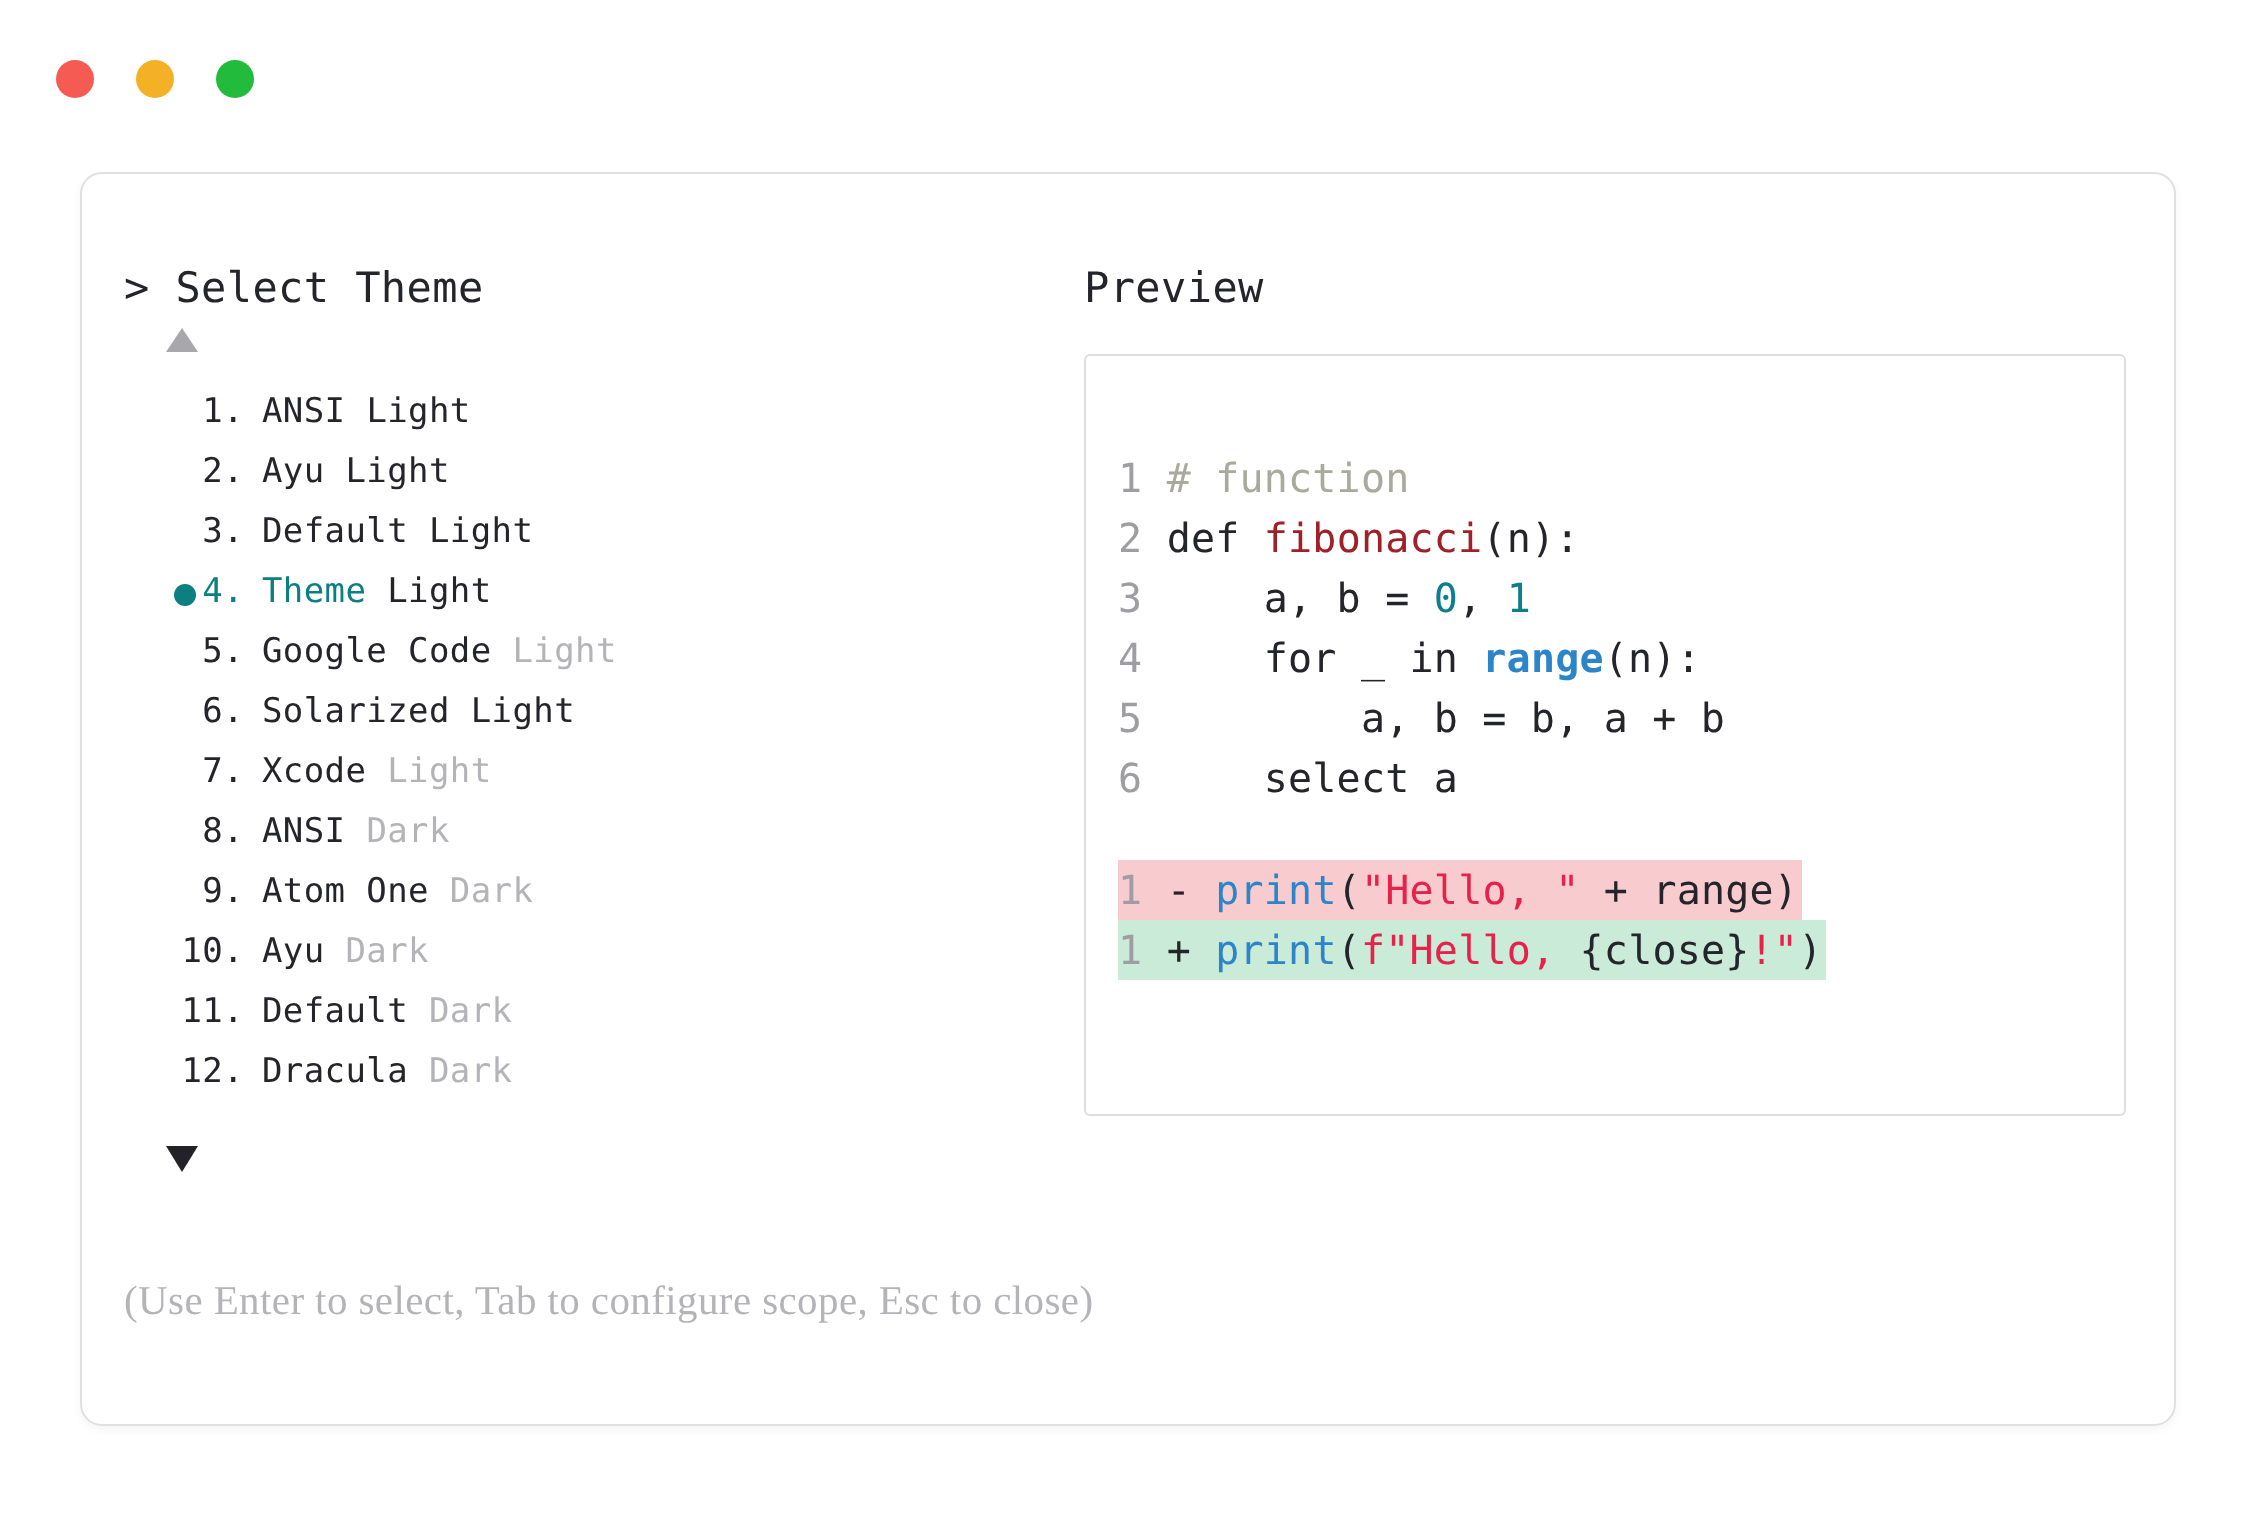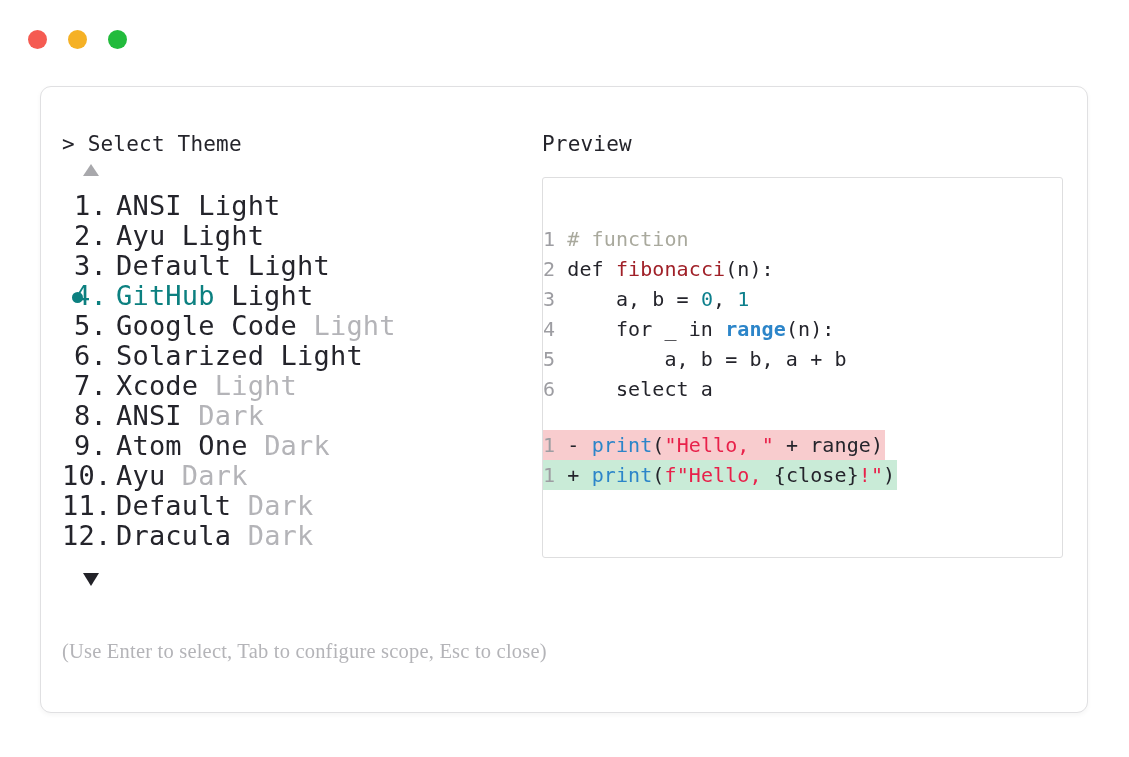--- a/index.html
+++ b/index.html
@@ -102,24 +102,25 @@
   
   .theme-list {
     margin-top: 8px;
     list-style: none;
     padding: 0;
   }
   .theme-item {
     position: relative;
     height: 30px;
     line-height: 30px;
-    font-size: 27px;
+    font-size: 17px;
     white-space: pre;
     color: #24242b;
     letter-spacing: 0.2px;
+    margin-left: 15px;
   }
   .bullet {
     position: absolute;
     left: 10px;
     top: 11px;
     width: 11px;
     height: 11px;
     border-radius: 50%;
     background: #0c8080;
   }
@@ -156,21 +157,21 @@
     width: 521px;
     height: 381px;
     box-sizing: border-box;
     background: #ffffff;
     border: 1.5px solid #dededf;
     border-radius: 3px;
     position: relative;
   }
   .code-inner {
     position: absolute;
-    left: 0;
+    left: 16px;
     top: 46px;
     right: 6px;
   }
   .code-line {
     height: 30px;
     line-height: 30px;
     font-size: 20px;
     white-space: pre;
     color: #24242b;
     letter-spacing: 0.1px;
@@ -219,21 +220,21 @@
       <div class="heading"><span class="caret">&gt;</span> <span>Select Theme</span></div>
 
       <div class="arrow-row">
         <div class="arrow arrow-up"></div>
       </div>
 
       <ul class="theme-list" id="theme-list">
           <li class="theme-item variant-dark"><span class="theme-index">1.</span><span class="theme-name">ANSI</span> <span class="theme-variant">Light</span></li>
           <li class="theme-item variant-dark"><span class="theme-index">2.</span><span class="theme-name">Ayu</span> <span class="theme-variant">Light</span></li>
           <li class="theme-item variant-dark"><span class="theme-index">3.</span><span class="theme-name">Default</span> <span class="theme-variant">Light</span></li>
-          <li class="theme-item selected variant-dark"><span class="bullet"></span><span class="theme-index">4.</span><span class="theme-name">GitHub</span> <span class="theme-variant">Light</span></li>
+          <li class="theme-item selected variant-dark"><span class="bullet"></span><span class="theme-index">4.</span><span class="theme-name">Theme</span> <span class="theme-variant">Light</span></li>
           <li class="theme-item"><span class="theme-index">5.</span><span class="theme-name">Google Code</span> <span class="theme-variant">Light</span></li>
           <li class="theme-item variant-dark"><span class="theme-index">6.</span><span class="theme-name">Solarized</span> <span class="theme-variant">Light</span></li>
           <li class="theme-item"><span class="theme-index">7.</span><span class="theme-name">Xcode</span> <span class="theme-variant">Light</span></li>
           <li class="theme-item"><span class="theme-index">8.</span><span class="theme-name">ANSI</span> <span class="theme-variant">Dark</span></li>
           <li class="theme-item"><span class="theme-index">9.</span><span class="theme-name">Atom One</span> <span class="theme-variant">Dark</span></li>
           <li class="theme-item"><span class="theme-index">10.</span><span class="theme-name">Ayu</span> <span class="theme-variant">Dark</span></li>
           <li class="theme-item"><span class="theme-index">11.</span><span class="theme-name">Default</span> <span class="theme-variant">Dark</span></li>
           <li class="theme-item"><span class="theme-index">12.</span><span class="theme-name">Dracula</span> <span class="theme-variant">Dark</span></li>
         </ul>
 

